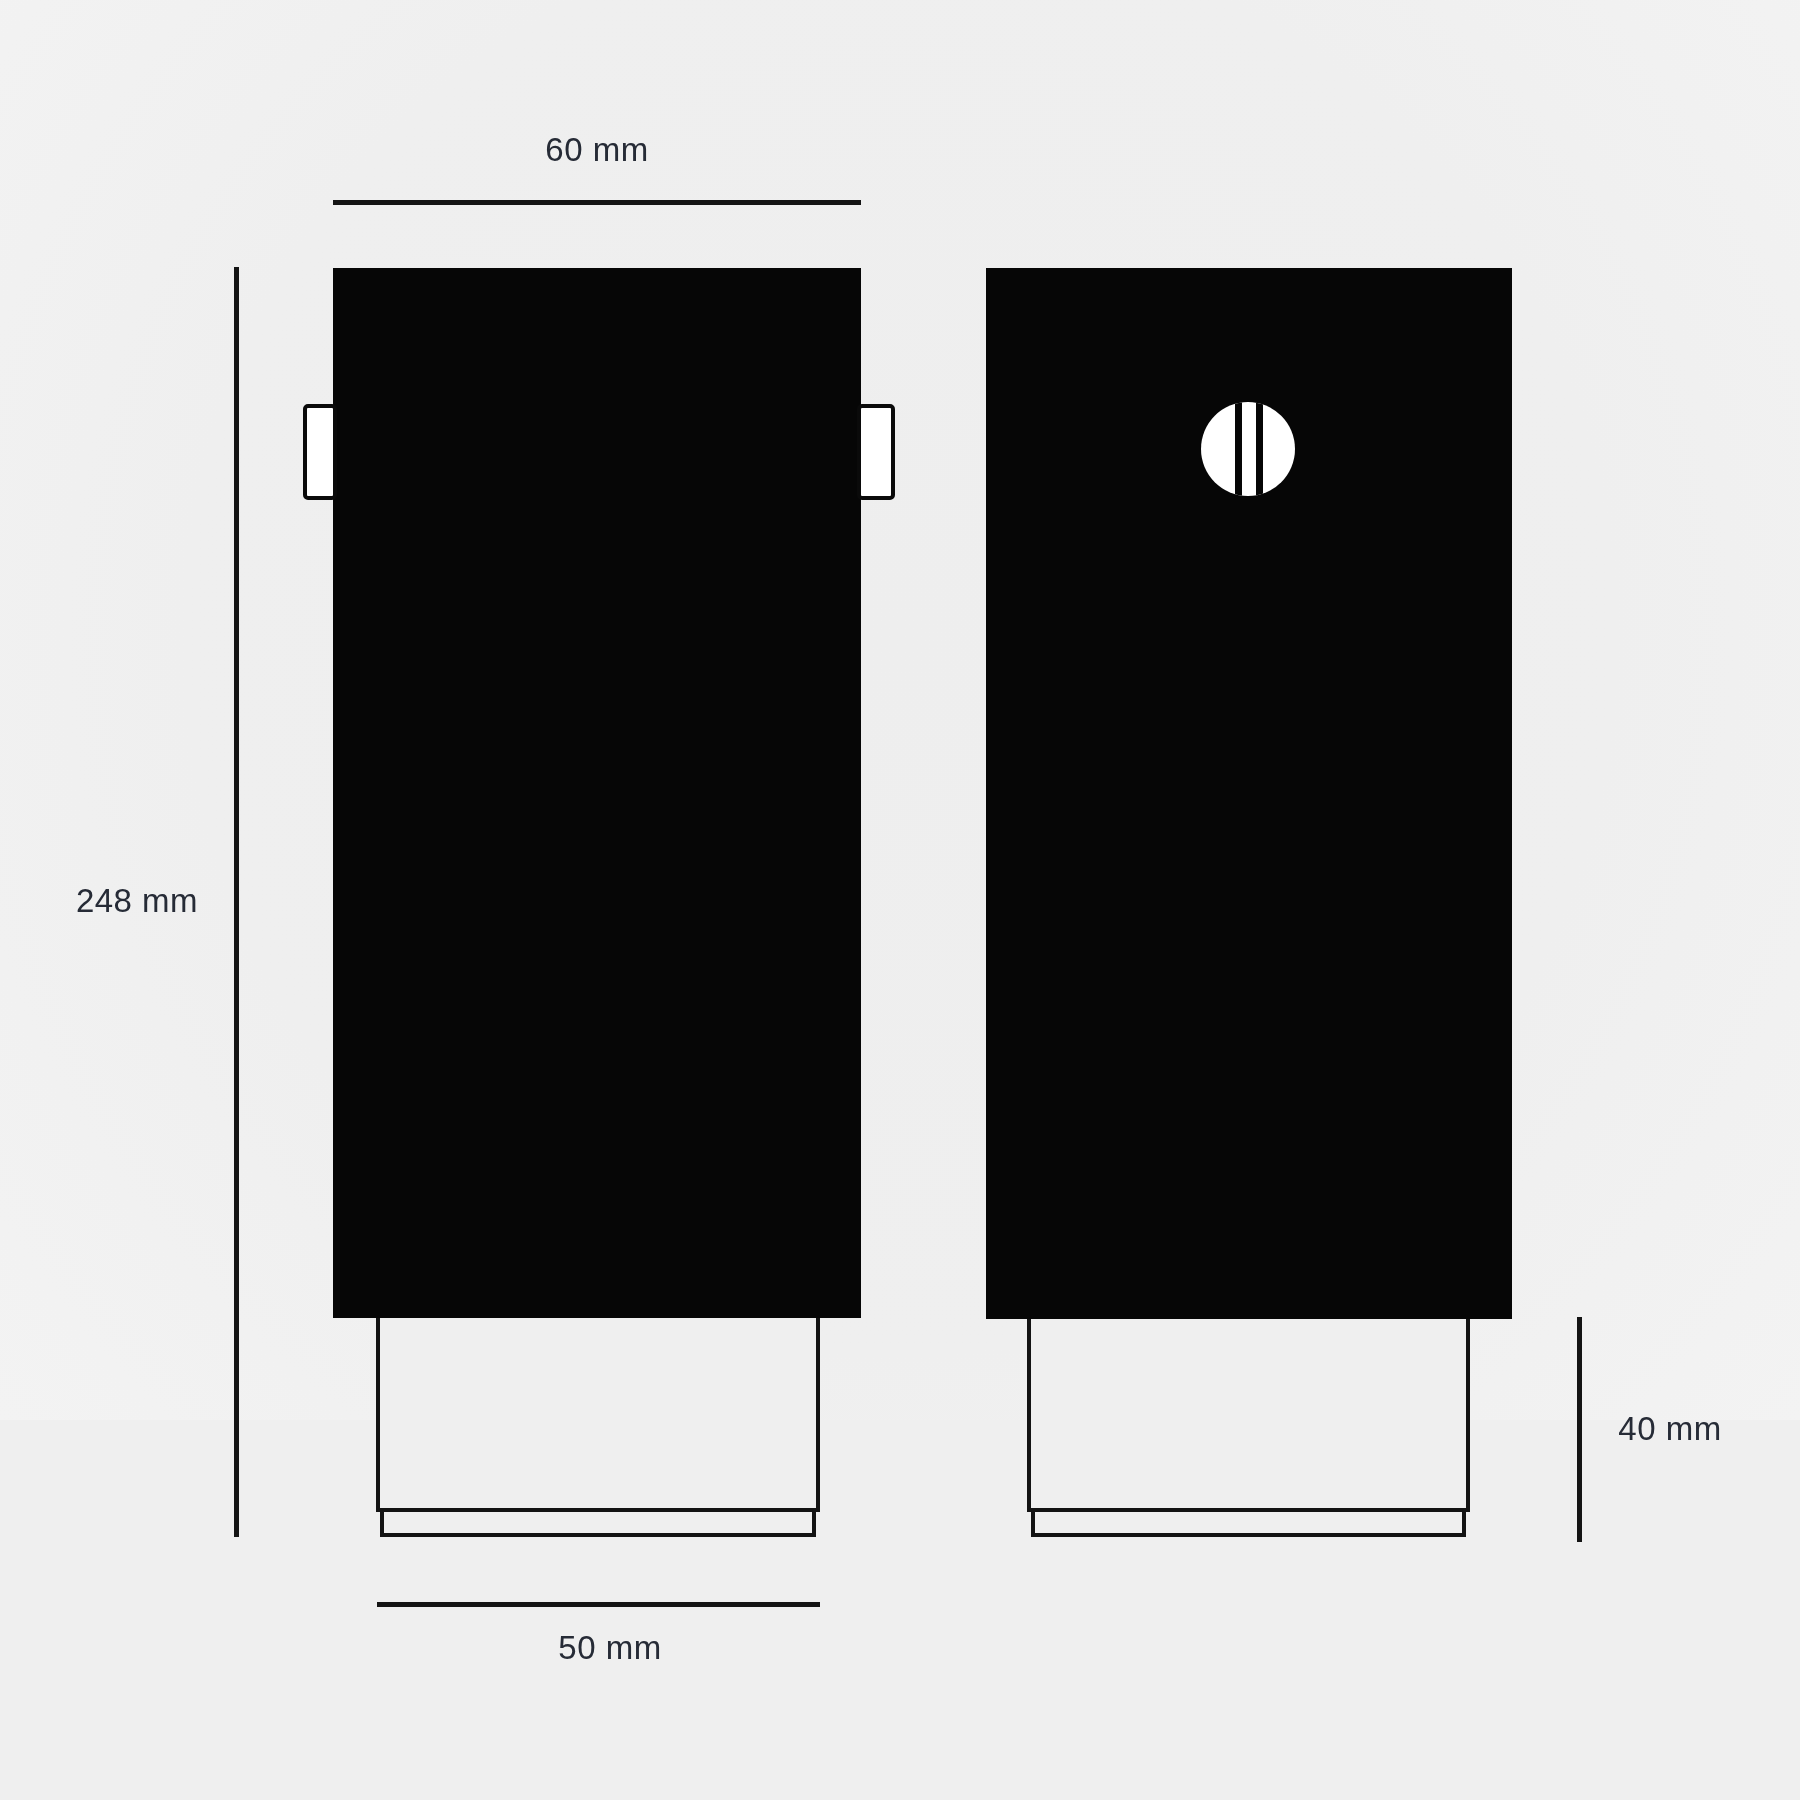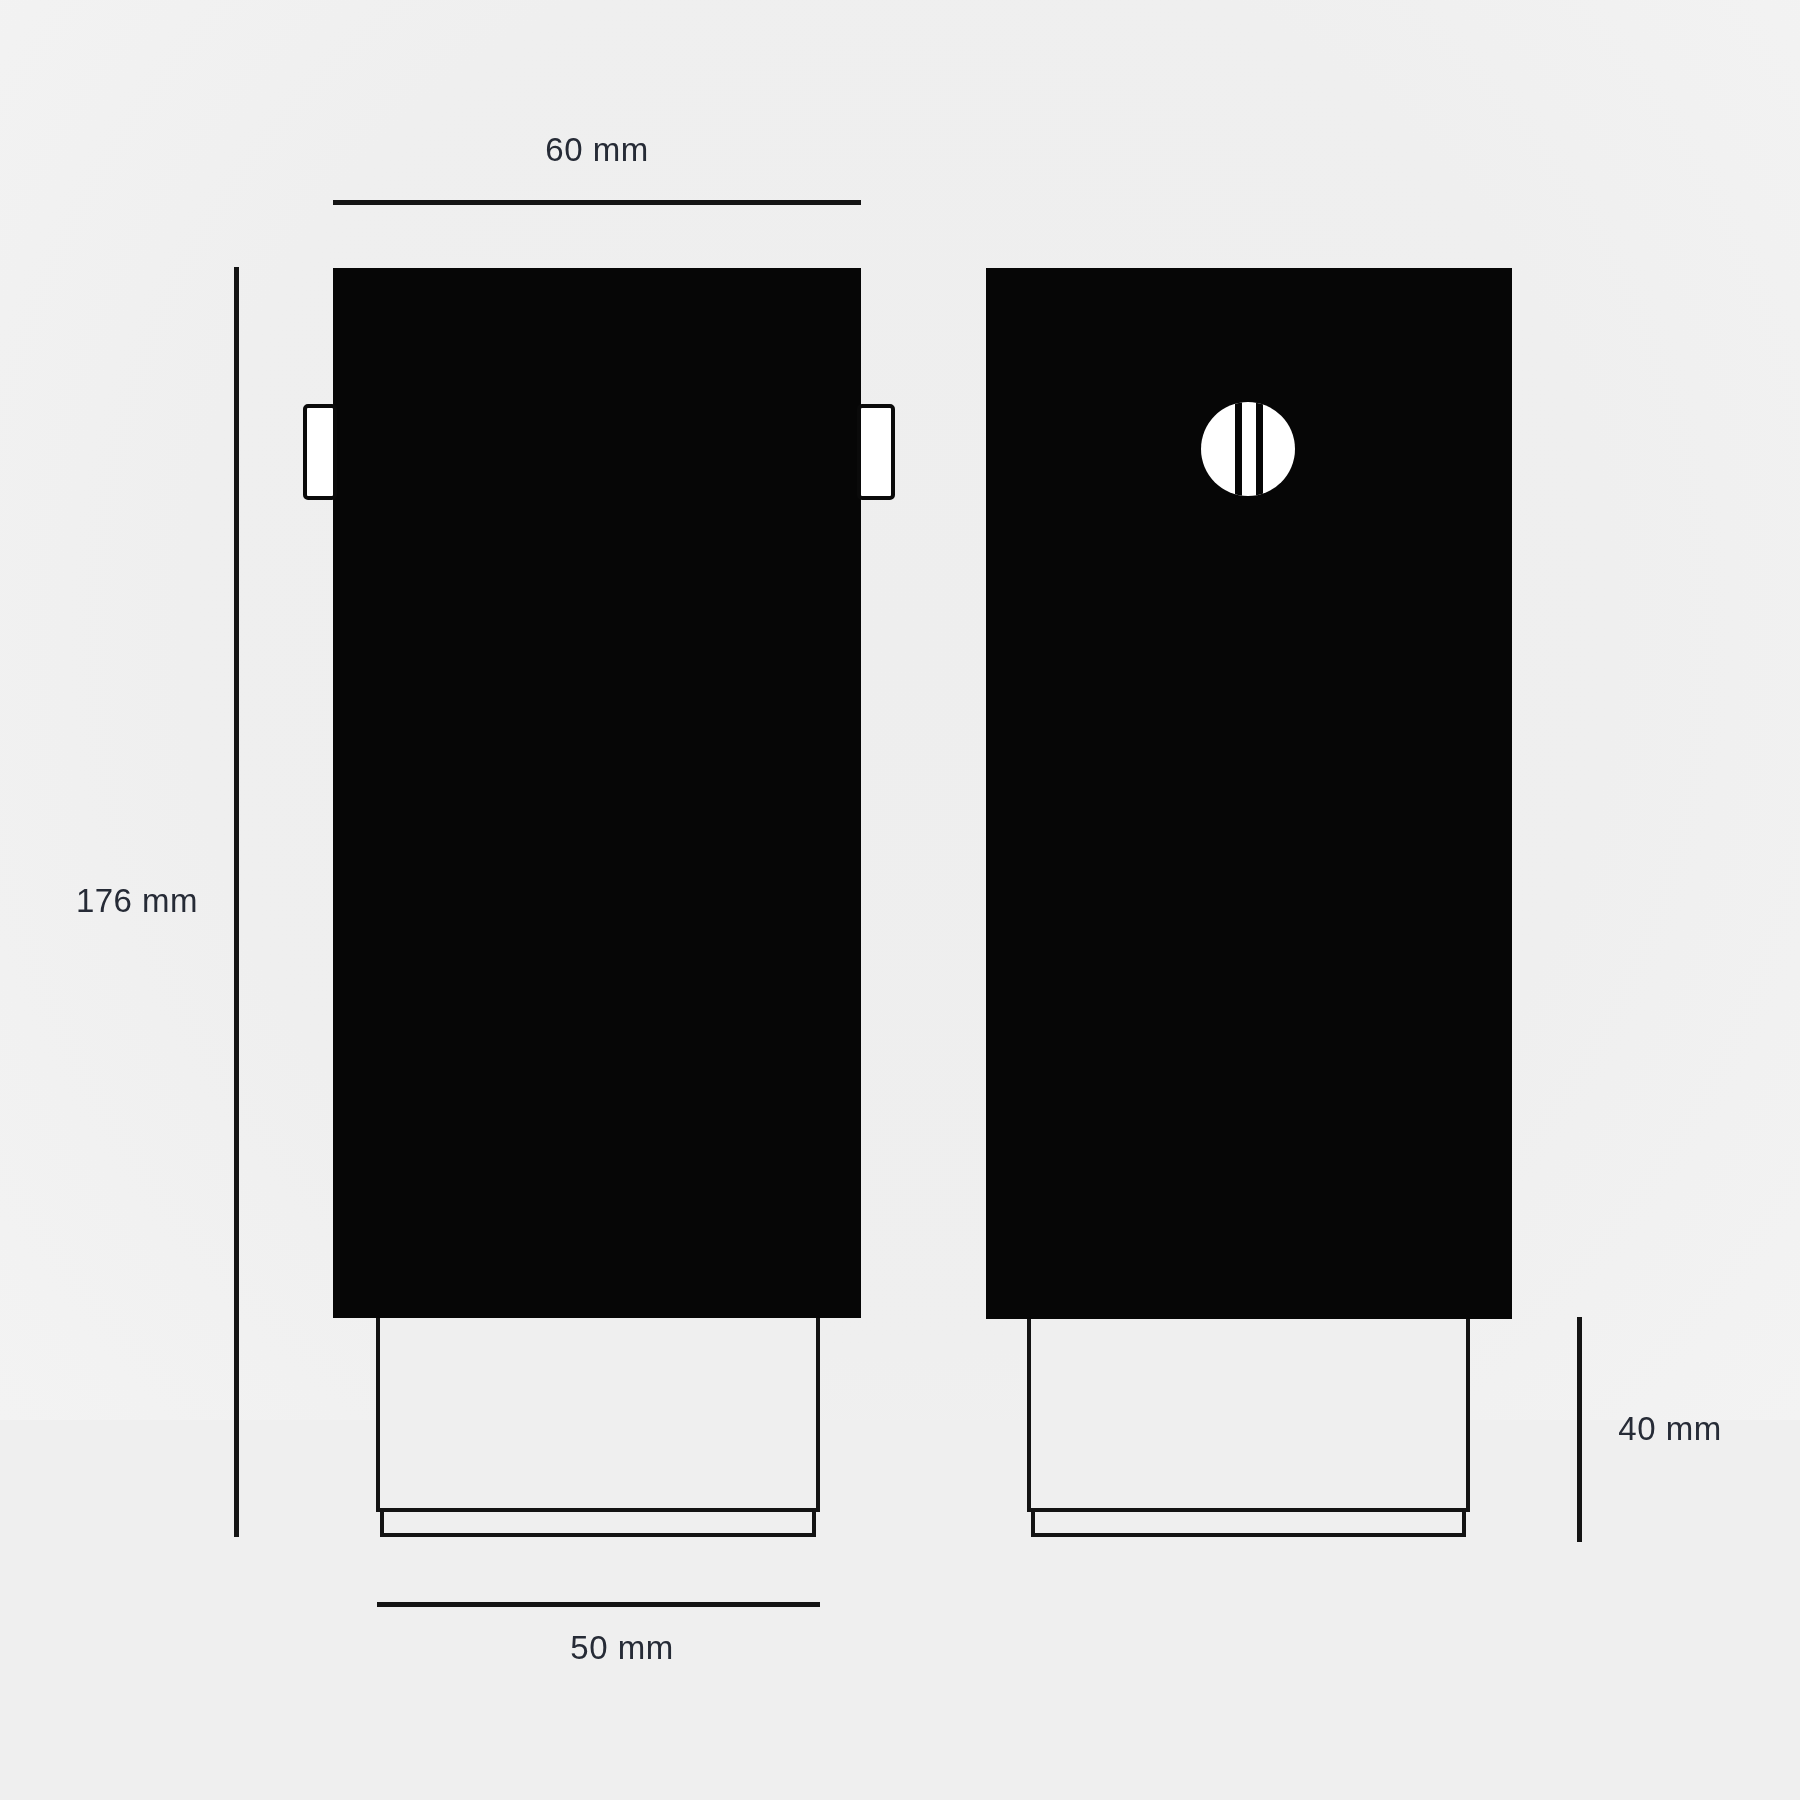--- a/index.html
+++ b/index.html
@@ -66,21 +66,21 @@
   
   .dim-label{
     color:#262b36;
     font-size:33px;
     letter-spacing:0.5px;
     text-align:center;
     white-space:nowrap;
   }
   #dim-label-top{left:447px;top:131px;width:300px;}
   #dim-label-left{left:37px;top:882px;width:200px;}
-  #dim-label-bottom{left:472px;top:1629px;width:300px;}
+  #dim-label-bottom{left:460px;top:1629px;width:300px;}
   #dim-label-right{left:1570px;top:1410px;width:200px;}
 </style>
 </head>
 <body>
 
 <div id="canvas">
 
   <div>
     <div id="front-body" class="abs body-rect"></div>
 
@@ -106,19 +106,19 @@
     <div id="side-foot" class="abs foot"></div>
   </div>
 
   <div id="dim-line-top" class="abs dim-line"></div>
   <div id="dim-line-left" class="abs dim-line"></div>
   <div id="dim-line-bottom" class="abs dim-line"></div>
   <div id="dim-line-right" class="abs dim-line"></div>
 
   <div id="dim-label-top" class="abs dim-label">60 mm</div>
 
-  <div id="dim-label-left" class="abs dim-label">176 mm</div>
+  <div id="dim-label-left" class="abs dim-label">248 mm</div>
 
   <div id="dim-label-bottom" class="abs dim-label">50 mm</div>
 
   <div id="dim-label-right" class="abs dim-label">40 mm</div>
 
 </div>
 
 </body></html>

